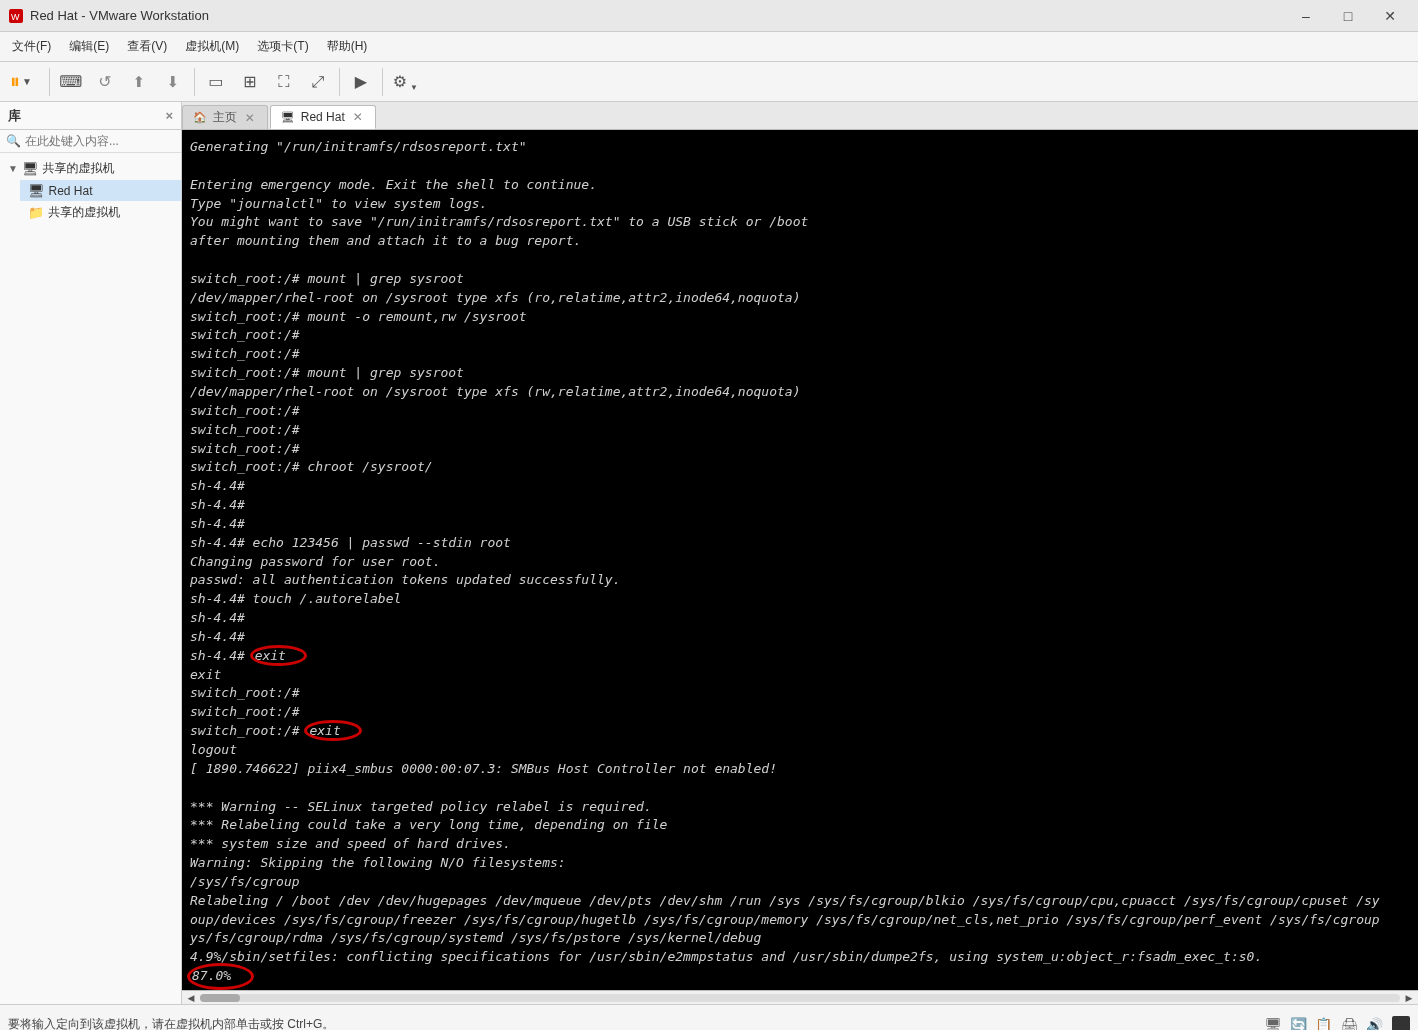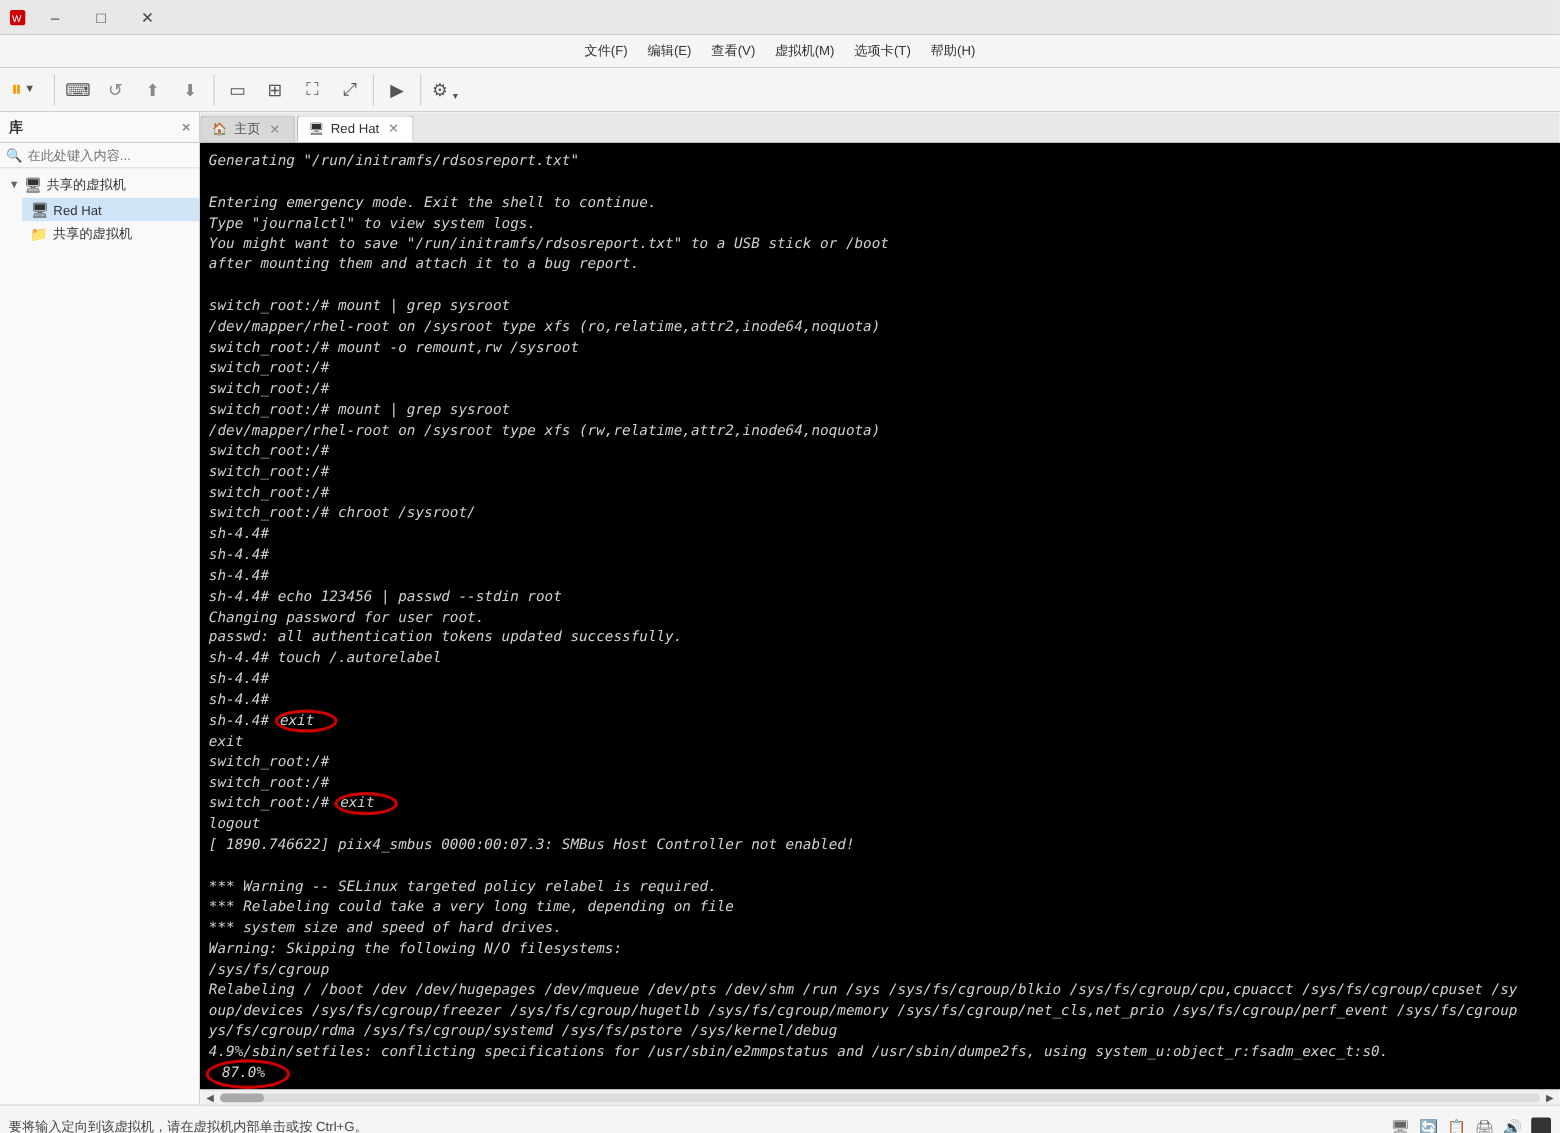--- a/index.html
+++ b/index.html
@@ -35,21 +35,20 @@
     #menu-bar {
       height: 30px;
       background: #f5f5f5;
       display: flex;
       align-items: center;
       padding: 0 4px;
       border-bottom: 1px solid #ccc;
       font-size: 12px;
       color: #333;
       gap: 2px;
-      justify-content: center;
     }
     .menu-item {
       padding: 4px 8px;
       cursor: pointer;
       border-radius: 2px;
     }
 
     
     #toolbar {
       height: 40px;
@@ -229,20 +228,21 @@
 </head>
 <body>
 
 <div id="title-bar">
   <span class="app-icon">
     <svg viewBox="0 0 16 16" fill="none">
       <rect x="1" y="1" width="14" height="14" rx="2" fill="#cc0000"></rect>
       <text x="3" y="12" font-size="9" fill="white" font-family="Arial">W</text>
     </svg>
   </span>
+  <span class="title-text">Red Hat - VMware Workstation</span>
   <div class="window-controls">
     <div class="win-btn">–</div>
     <div class="win-btn">□</div>
     <div class="win-btn close">✕</div>
   </div>
 </div>
 
 <div id="menu-bar">
   <div class="menu-item">文件(F)</div>
   <div class="menu-item">编辑(E)</div>
@@ -382,21 +382,21 @@
 
 *** Warning -- SELinux targeted policy relabel is required.
 *** Relabeling could take a very long time, depending on file
 *** system size and speed of hard drives.
 Warning: Skipping the following N/O filesystems:
 /sys/fs/cgroup
 Relabeling / /boot /dev /dev/hugepages /dev/mqueue /dev/pts /dev/shm /run /sys /sys/fs/cgroup/blkio /sys/fs/cgroup/cpu,cpuacct /sys/fs/cgroup/cpuset /sy
 oup/devices /sys/fs/cgroup/freezer /sys/fs/cgroup/hugetlb /sys/fs/cgroup/memory /sys/fs/cgroup/net_cls,net_prio /sys/fs/cgroup/perf_event /sys/fs/cgroup
 ys/fs/cgroup/rdma /sys/fs/cgroup/systemd /sys/fs/pstore /sys/kernel/debug
 4.9%/sbin/setfiles: conflicting specifications for /usr/sbin/e2mmpstatus and /usr/sbin/dumpe2fs, using system_u:object_r:fsadm_exec_t:s0.
-<span style="outline: 3px solid #cc0000; border-radius: 50%; padding: 2px 20px 4px 12px; display:inline;">87.0%</span></pre>
+<span style="outline: 3px solid #cc0000; border-radius: 50%; padding: 2px 20px 4px 2px; display:inline;">87.0%</span></pre>
     </div>
 
     <div id="vm-scrollbar">
       <div class="scroll-left">◀</div>
       <div class="scroll-track">
         <div class="scroll-thumb"></div>
       </div>
       <div class="scroll-right">▶</div>
     </div>
   </div>

